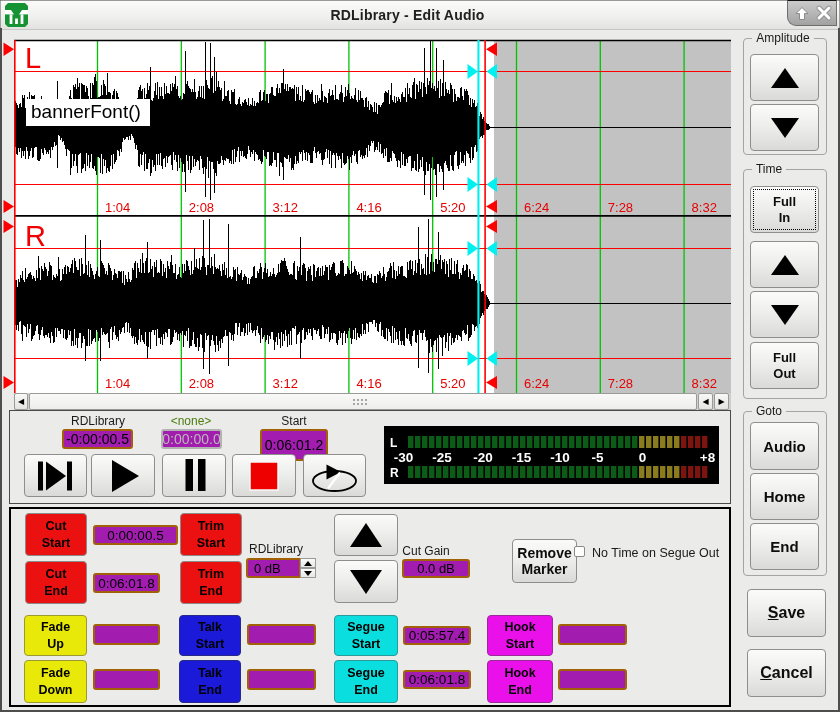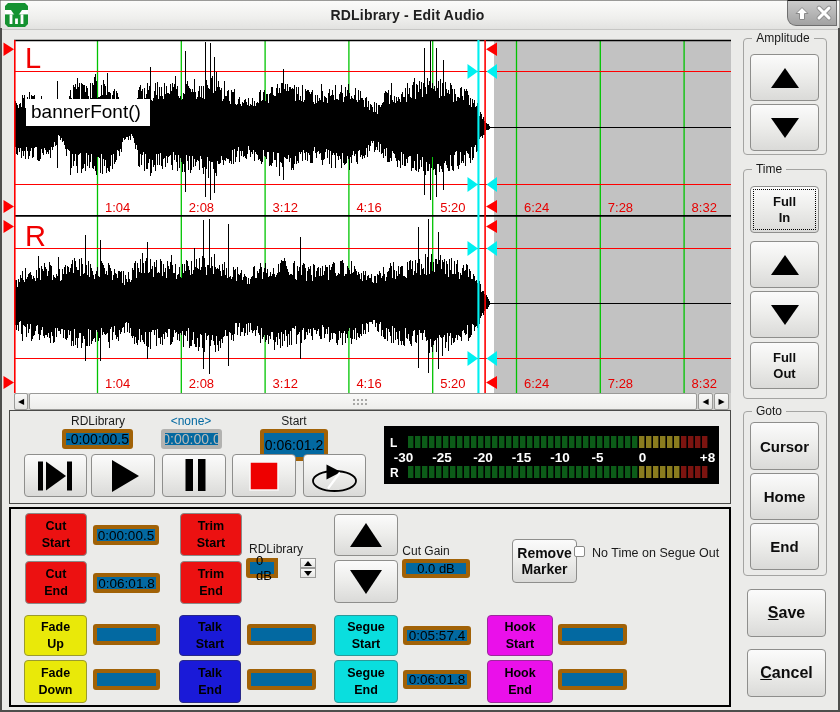--- a/index.html
+++ b/index.html
@@ -1,19 +1,19 @@
 <!DOCTYPE html>
 <html><head><meta charset="utf-8"><style>
 *{margin:0;padding:0;box-sizing:border-box}
 html,body{width:840px;height:712px;overflow:hidden}
 body{position:relative;background:#ebebe9;font-family:"Liberation Sans",sans-serif}
 .abs{position:absolute}
 .btn{position:absolute;background:linear-gradient(180deg,#fbfbfb 0%,#eeeeec 45%,#dadad8 100%);border:1px solid #8e8e8c;border-radius:4px;display:flex;align-items:center;justify-content:center;font-weight:bold;color:#0d0d0d;text-align:center}
 .cbtn{position:absolute;border:1px solid;border-radius:4px;display:flex;flex-direction:column;align-items:center;justify-content:center;font-weight:bold;font-size:12.5px;line-height:17px;color:#000;text-align:center}
-.fld{position:absolute;background:#0369a1;border:4px solid #a16207;border-radius:3px;display:flex;align-items:center;justify-content:center;color:#000}
+.fld{position:absolute;background:#a21caf;border:2px solid #a16207;border-radius:3px;display:flex;align-items:center;justify-content:center;color:#000}
 .fld.dis{color:#b9b9b7;border-color:#b2b2b0}
 .grp{position:absolute;border:1px solid #a4a4a2;border-radius:4px}
 .leg{position:absolute;background:#ebebe9;font-size:12px;color:#1a1a1a;text-align:center}
 .lab{position:absolute;font-size:12px;color:#1a1a1a;text-align:center}
 </style></head>
 <body>
 
 <div class="abs" style="left:0;top:0;width:840px;height:712px;border:1.5px solid #56565280;border-top:none;pointer-events:none;z-index:50"></div>
 <div class="abs" style="left:0;top:28px;width:2px;height:684px;background:#4e4e4c;z-index:51"></div>
 <div class="abs" style="left:838px;top:28px;width:2px;height:684px;background:#4e4e4c;z-index:51"></div>
@@ -99,21 +99,21 @@
 
 <div class="abs" style="left:14px;top:393px;width:717px;height:17px;background:#cfcfcd"></div>
 <div class="abs" style="left:14px;top:393px;width:14px;height:17px;background:linear-gradient(180deg,#f8f8f7,#e4e4e2);border:1px solid #9a9a98;border-radius:2px;display:flex;align-items:center;justify-content:center;font-size:8px;color:#000">◀</div>
 <div class="abs" style="left:29px;top:393px;width:668px;height:17px;background:linear-gradient(180deg,#f9f9f8,#ededeb);border:1px solid #9a9a98;border-radius:2px"></div>
 <div class="abs" style="left:352px;top:398px;width:16px;height:7px;background-image:radial-gradient(circle,#a8a8a6 34%,transparent 36%);background-size:4px 4px"></div>
 <div class="abs" style="left:698px;top:393px;width:15px;height:17px;background:linear-gradient(180deg,#f8f8f7,#e4e4e2);border:1px solid #9a9a98;border-radius:2px;display:flex;align-items:center;justify-content:center;font-size:8px;color:#000">◀</div>
 <div class="abs" style="left:714px;top:393px;width:15px;height:17px;background:linear-gradient(180deg,#f8f8f7,#e4e4e2);border:1px solid #9a9a98;border-radius:2px;display:flex;align-items:center;justify-content:center;font-size:8px;color:#000">▶</div>
 
 <div class="abs" style="left:9px;top:410px;width:722px;height:94px;border:1.6px solid #4a4a48;background:#ebebe9"></div>
 <div class="lab" style="left:63px;top:414px;width:70px">RDLibrary</div>
-<div class="lab" style="left:160px;top:414px;width:62px;color:#0369a1">&lt;none&gt;</div>
+<div class="lab" style="left:160px;top:414px;width:62px;color:#4d7c0f">&lt;none&gt;</div>
 <div class="lab" style="left:260px;top:414px;width:68px">Start</div>
 <div class="fld" style="left:62px;top:429px;width:71px;height:20px;font-size:14px">-0:00:00.5</div>
 <div class="fld dis" style="left:161px;top:429px;width:61px;height:20px;font-size:14px">0:00:00.0</div>
 <div class="fld" style="left:260px;top:429px;width:68px;height:32px;font-size:14px">0:06:01.2</div>
 <div class="btn" style="left:24px;top:454px;width:63px;height:43px;font-size:15px;"></div>
 <div class="btn" style="left:91px;top:454px;width:64px;height:43px;font-size:15px;"></div>
 <div class="btn" style="left:162px;top:454px;width:64px;height:43px;font-size:15px;"></div>
 <div class="btn" style="left:232px;top:454px;width:64px;height:43px;font-size:15px;"></div>
 <div class="btn" style="left:303px;top:454px;width:63px;height:43px;font-size:15px;"></div>
 <div class="abs" style="left:0;top:410px"><svg width="740" height="110" viewBox="0 0 740 110">
@@ -224,26 +224,26 @@
       <text x="137.5" y="35.5" font-size="13.5" font-weight="bold" fill="#fff" text-anchor="middle">-15</text>
       <text x="176" y="35.5" font-size="13.5" font-weight="bold" fill="#fff" text-anchor="middle">-10</text>
       <text x="213.5" y="35.5" font-size="13.5" font-weight="bold" fill="#fff" text-anchor="middle">-5</text>
       <text x="258.5" y="35.5" font-size="13.5" font-weight="bold" fill="#fff" text-anchor="middle">0</text>
       <text x="323.5" y="35.5" font-size="13.5" font-weight="bold" fill="#fff" text-anchor="middle">+8</text>
     </svg></div>
 
 <div class="abs" style="left:9px;top:507px;width:722px;height:200px;border:2px solid #000;background:#ebebe9"></div>
 <div class="cbtn" style="left:25px;top:513px;width:62px;height:43px;background:#ec1111;border-color:#8a8a88">Cut<br>Start</div>
 <div class="cbtn" style="left:25px;top:561px;width:62px;height:43px;background:#ec1111;border-color:#8a8a88">Cut<br>End</div>
-<div class="fld" style="left:93px;top:525px;width:66px;height:20px;font-size:13.5px">0:00:00.5</div>
+<div class="fld" style="left:93px;top:525px;width:85px;height:20px;font-size:13.5px">0:00:00.5</div>
 <div class="fld" style="left:93px;top:573px;width:67px;height:20px;font-size:13.5px">0:06:01.8</div>
 <div class="cbtn" style="left:180px;top:513px;width:62px;height:43px;background:#ec1111;border-color:#8a8a88">Trim<br>Start</div>
 <div class="cbtn" style="left:180px;top:561px;width:62px;height:43px;background:#ec1111;border-color:#8a8a88">Trim<br>End</div>
 <div class="lab" style="left:246px;top:542px;width:60px">RDLibrary</div>
-<div class="fld" style="left:246px;top:558px;width:32px;height:20px;font-size:13px;border-radius:3px 0 0 3px;justify-content:flex-start;padding-left:6px">0 dB</div>
+<div class="fld" style="left:246px;top:558px;width:55px;height:20px;font-size:13px;border-radius:3px 0 0 3px;justify-content:flex-start;padding-left:6px">0 dB</div>
 <div class="abs" style="left:300px;top:558px;width:16px;height:10px;background:linear-gradient(180deg,#fafaf9,#e6e6e4);border:1px solid #9a9a98;display:flex;align-items:center;justify-content:center">
     <span style="width:0;height:0;border-left:4px solid transparent;border-right:4px solid transparent;border-bottom:5px solid #000"></span>
   </div>
 <div class="abs" style="left:300px;top:568px;width:16px;height:10px;background:linear-gradient(180deg,#fafaf9,#e6e6e4);border:1px solid #9a9a98;display:flex;align-items:center;justify-content:center">
     <span style="width:0;height:0;border-left:4px solid transparent;border-right:4px solid transparent;border-top:5px solid #000"></span>
   </div>
 <div class="btn" style="left:334px;top:514px;width:64px;height:42px;font-size:15px;">
     <span style="display:inline-block;width:0;height:0;border-left:16px solid transparent;border-right:16px solid transparent;border-bottom:24px solid #000"></span>
   </div>
 <div class="btn" style="left:334px;top:560px;width:64px;height:43px;font-size:15px;">
@@ -284,16 +284,16 @@
 <div class="btn" style="left:750px;top:186px;width:69px;height:47px;font-size:15px;outline:1px dotted #000;outline-offset:-4px;font-size:13px;line-height:16px">Full<br>In</div>
 <div class="btn" style="left:750px;top:241px;width:69px;height:47px;font-size:15px;">
     <span style="display:inline-block;width:0;height:0;border-left:14px solid transparent;border-right:14px solid transparent;border-bottom:20px solid #000"></span>
   </div>
 <div class="btn" style="left:750px;top:291px;width:69px;height:47px;font-size:15px;">
     <span style="display:inline-block;width:0;height:0;border-left:14px solid transparent;border-right:14px solid transparent;border-top:20px solid #000"></span>
   </div>
 <div class="btn" style="left:750px;top:342px;width:69px;height:47px;font-size:15px;font-size:13px;line-height:16px">Full<br>Out</div>
 <div class="grp" style="left:743px;top:411px;width:84px;height:165px"></div>
 <div class="leg" style="left:752px;top:404px;width:34px">Goto</div>
-<div class="btn" style="left:750px;top:422px;width:69px;height:48px;font-size:15px;">Cursor</div>
+<div class="btn" style="left:750px;top:422px;width:69px;height:48px;font-size:15px;">Audio</div>
 <div class="btn" style="left:750px;top:473px;width:69px;height:47px;font-size:15px;">Home</div>
 <div class="btn" style="left:750px;top:523px;width:69px;height:47px;font-size:15px;">End</div>
 <div class="btn" style="left:747px;top:589px;width:79px;height:48px;font-size:16px;"><span style="text-decoration:underline">S</span>ave</div>
 <div class="btn" style="left:747px;top:649px;width:79px;height:48px;font-size:16px;"><span style="text-decoration:underline">C</span>ancel</div>
 </body></html>

